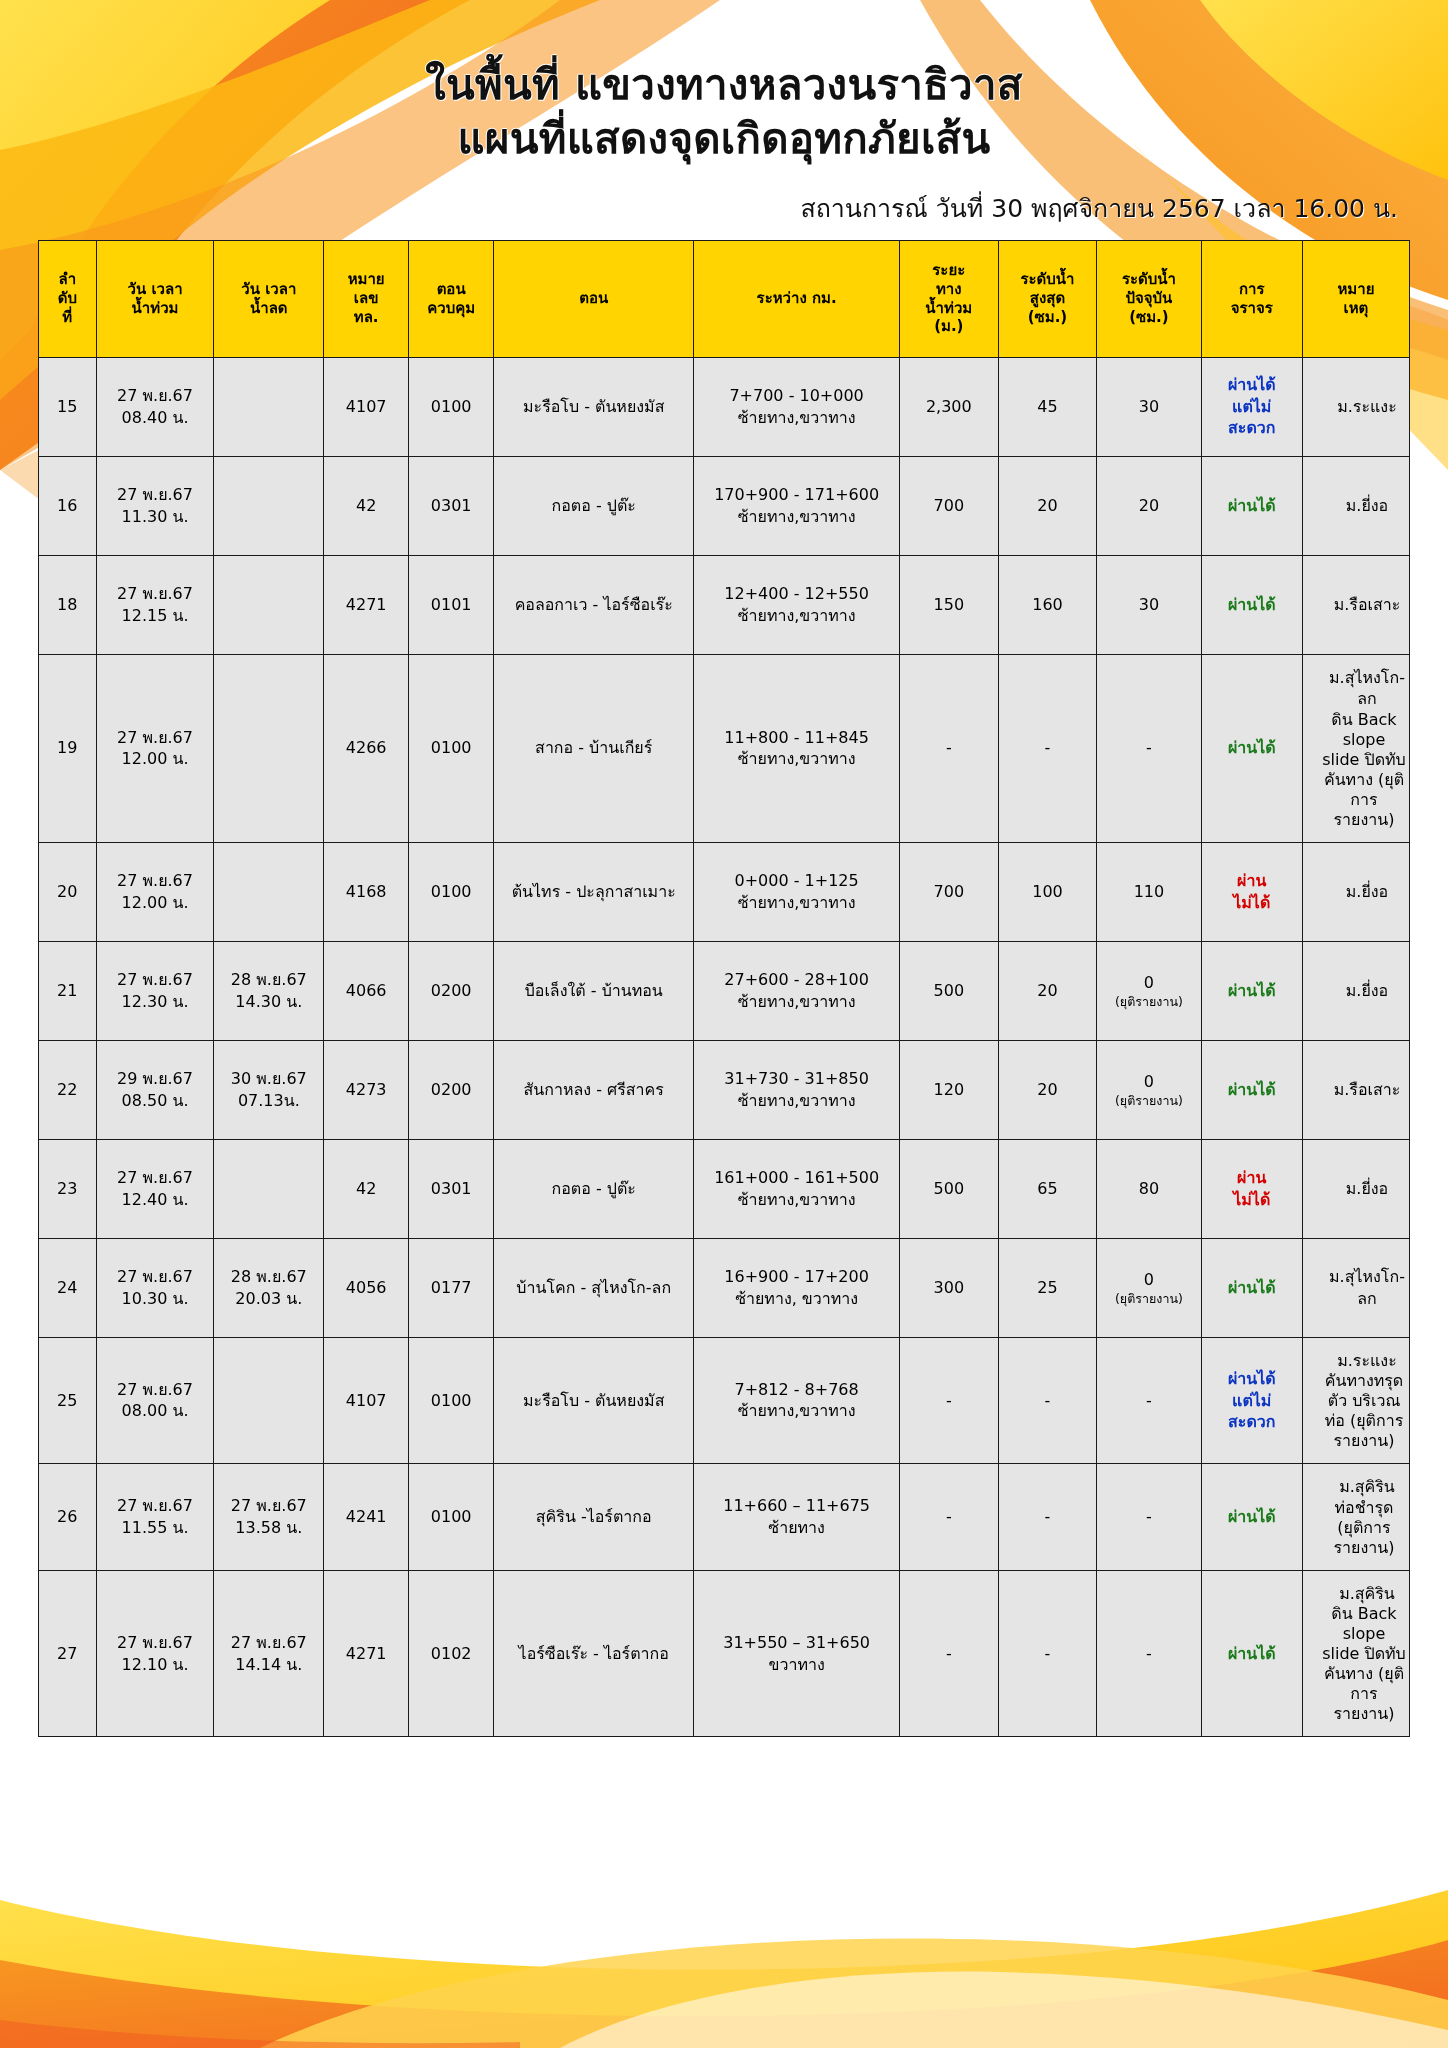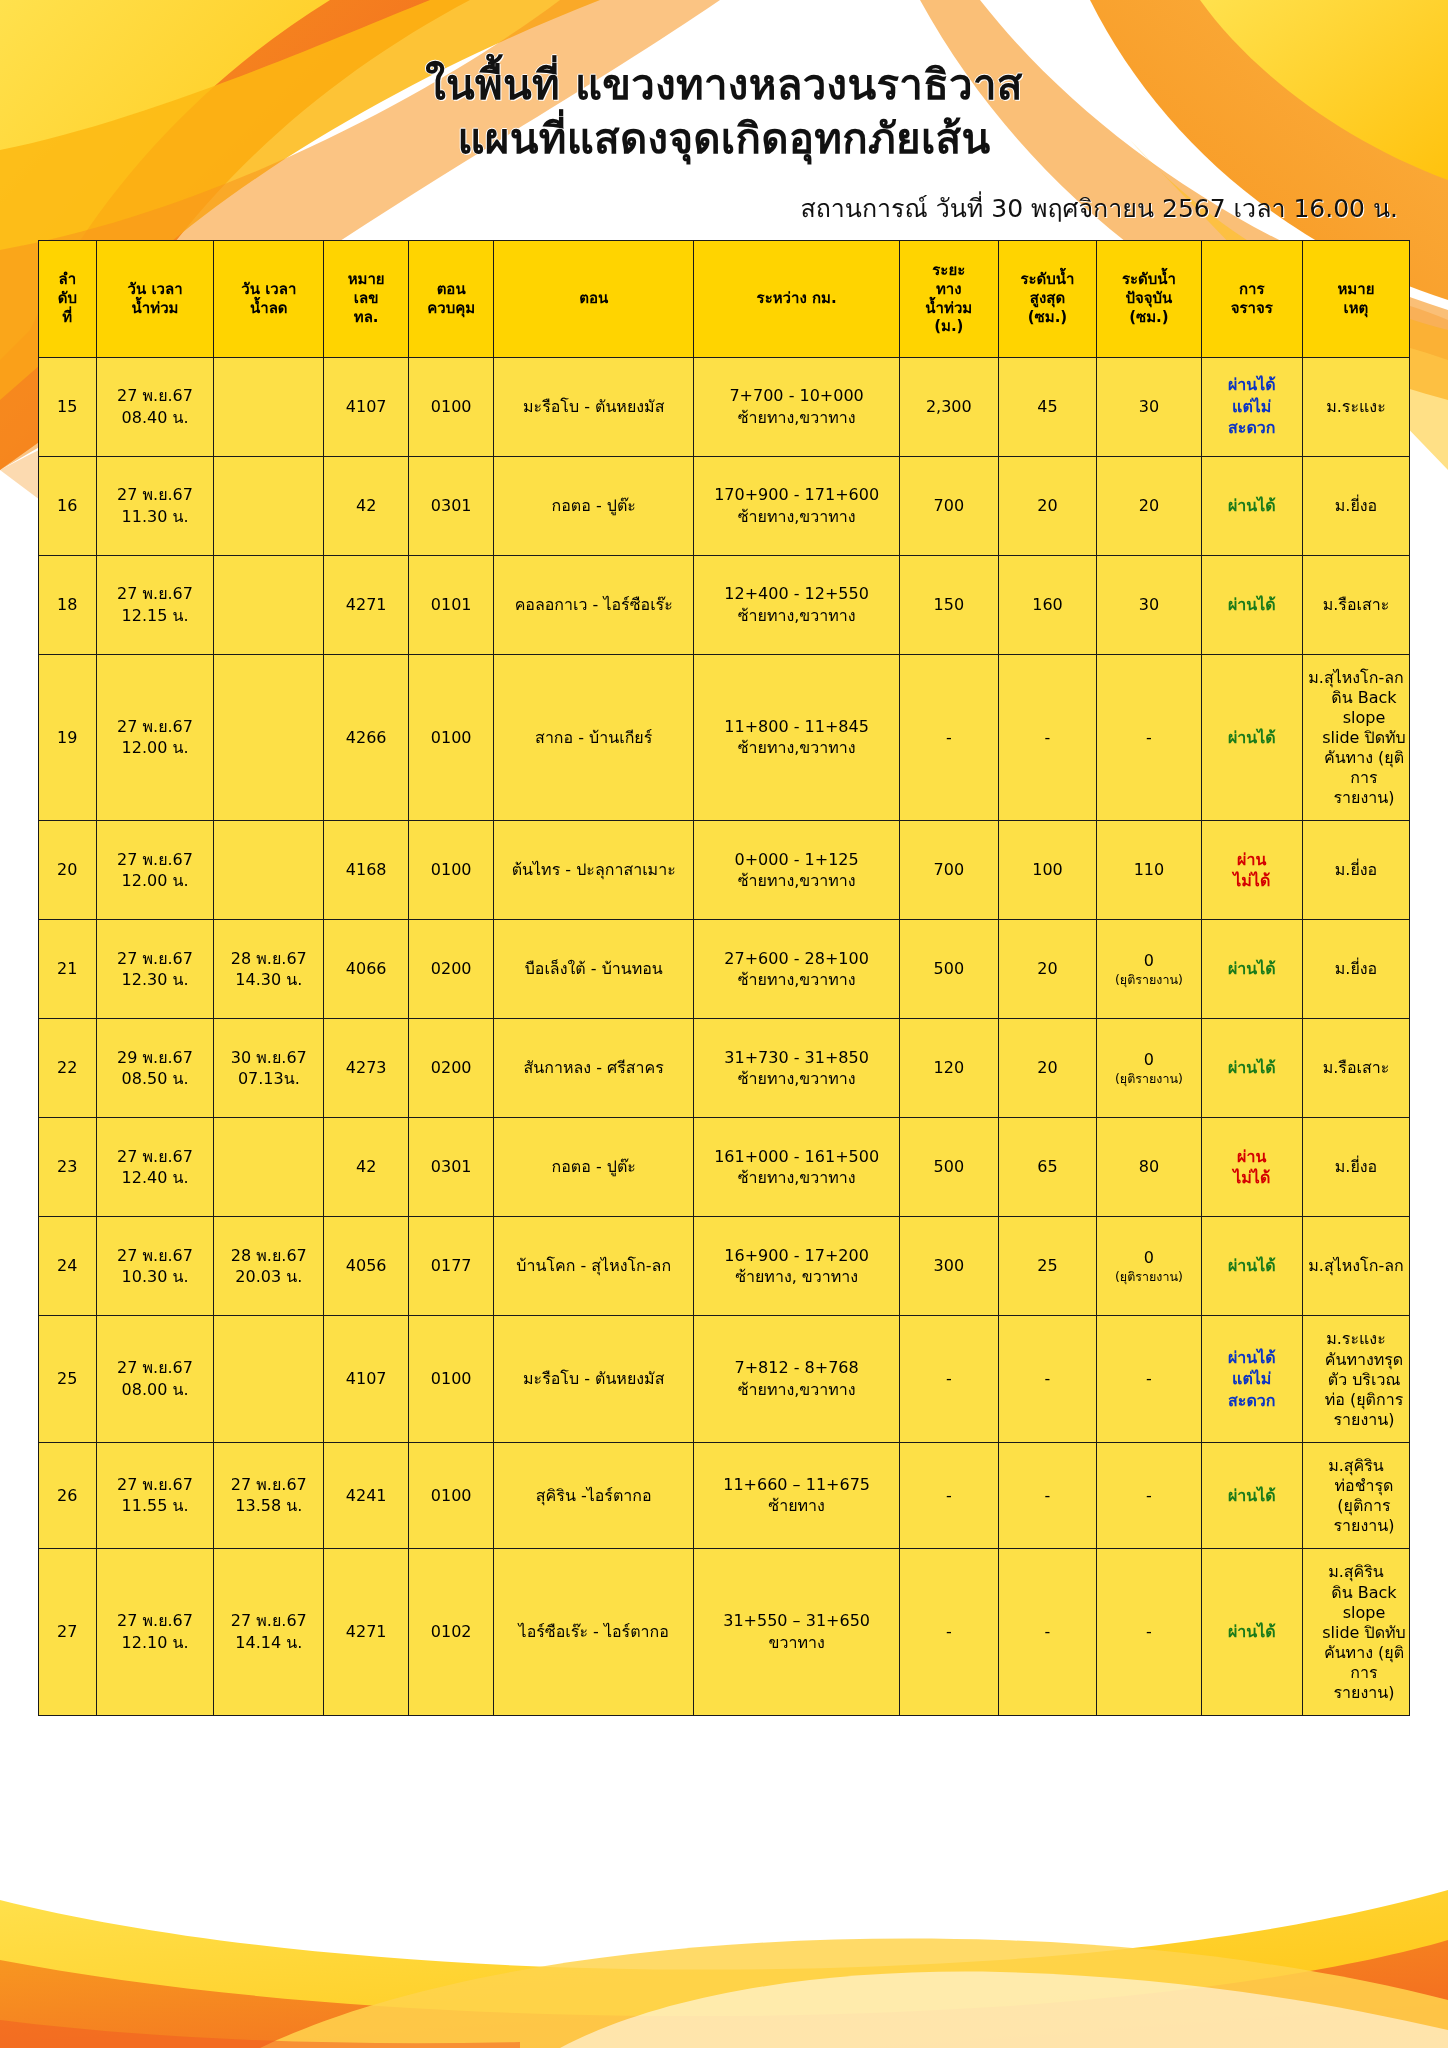--- a/index.html
+++ b/index.html
@@ -54,21 +54,21 @@
     font-weight: normal;
     color: #111111;
     margin: 22px 12px 12px 0;
     text-shadow: 1px 1px 0 #ffffff;
   }
 
   
   table.flood {
     width: 100%;
     border-collapse: collapse;
-    background: #fde047;
+    background: #e5e5e5;
     table-layout: fixed;
   }
   table.flood th, table.flood td {
     border: 1.5px solid #1a1a1a;
     text-align: center;
     vertical-align: middle;
     color: #000000;
   }
   table.flood thead th {
     background: #FFD400;
@@ -82,21 +82,21 @@
     font-size: 16px;
     padding: 12px 3px;
     line-height: 1.35;
     height: 74px;
   }
   .cell-sub {
     display: block;
     font-size: 12.5px;
     line-height: 1.25;
   }
-  .note-main { display:block; font-size: 16px; }
+  .note-main { display:block; font-size: 16px; margin-left: 22px; }
   .note-small { display:block; font-size: 16px; line-height: 1.25; margin-left: 16px; }
   .pass-ok { color: #1a7a1a; font-weight: bold; }
   .pass-partial { color: #0b34c4; font-weight: bold; }
   .pass-no { color: #d40000; font-weight: bold; }
 
   
   col.c-no      { width: 4.2%; }
   col.c-up      { width: 8.6%; }
   col.c-down    { width: 8.0%; }
   col.c-road    { width: 6.2%; }

